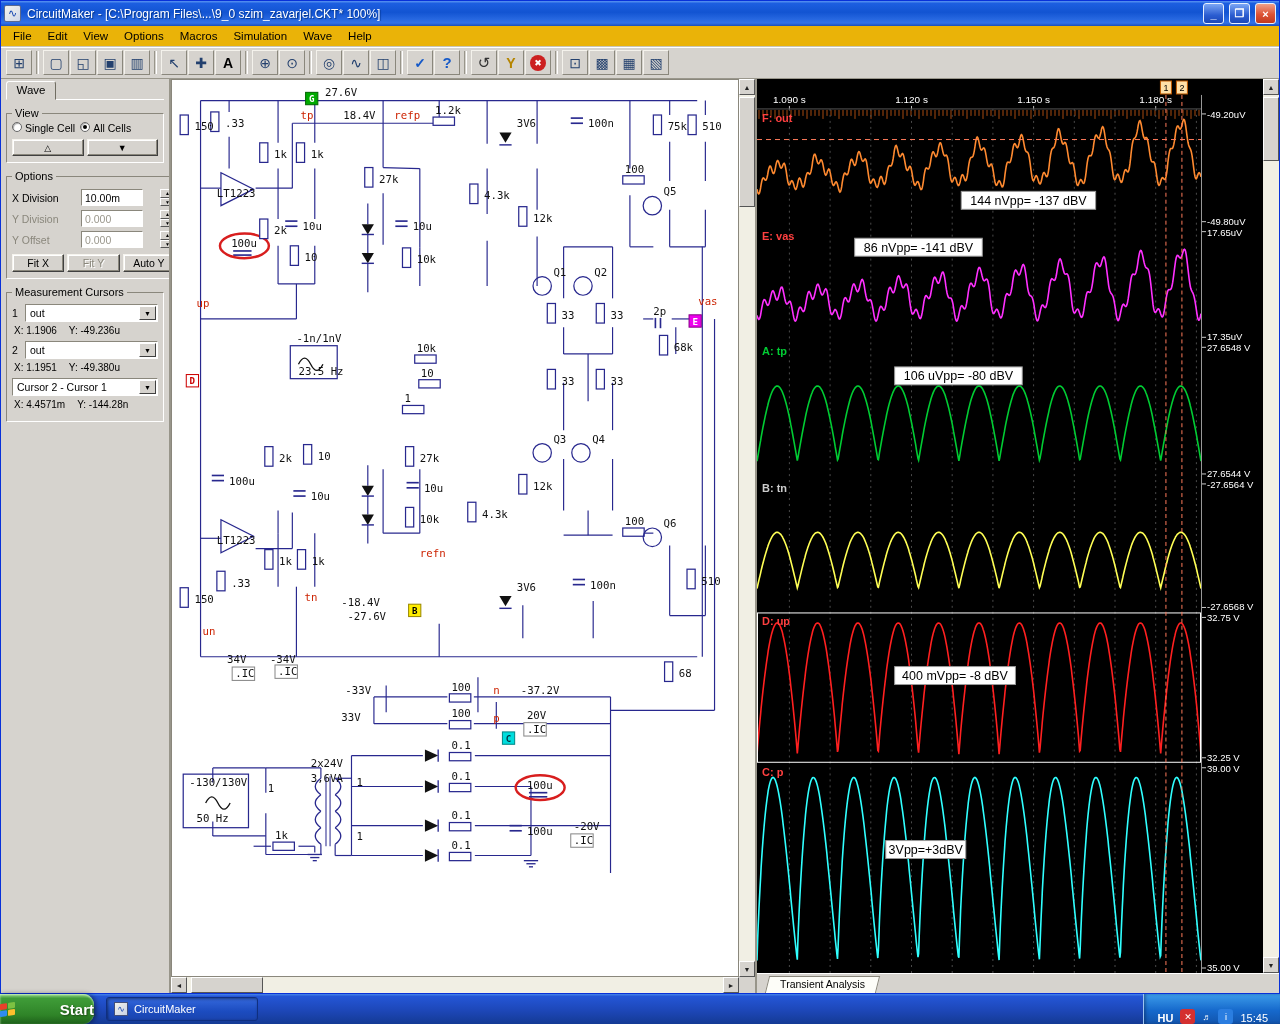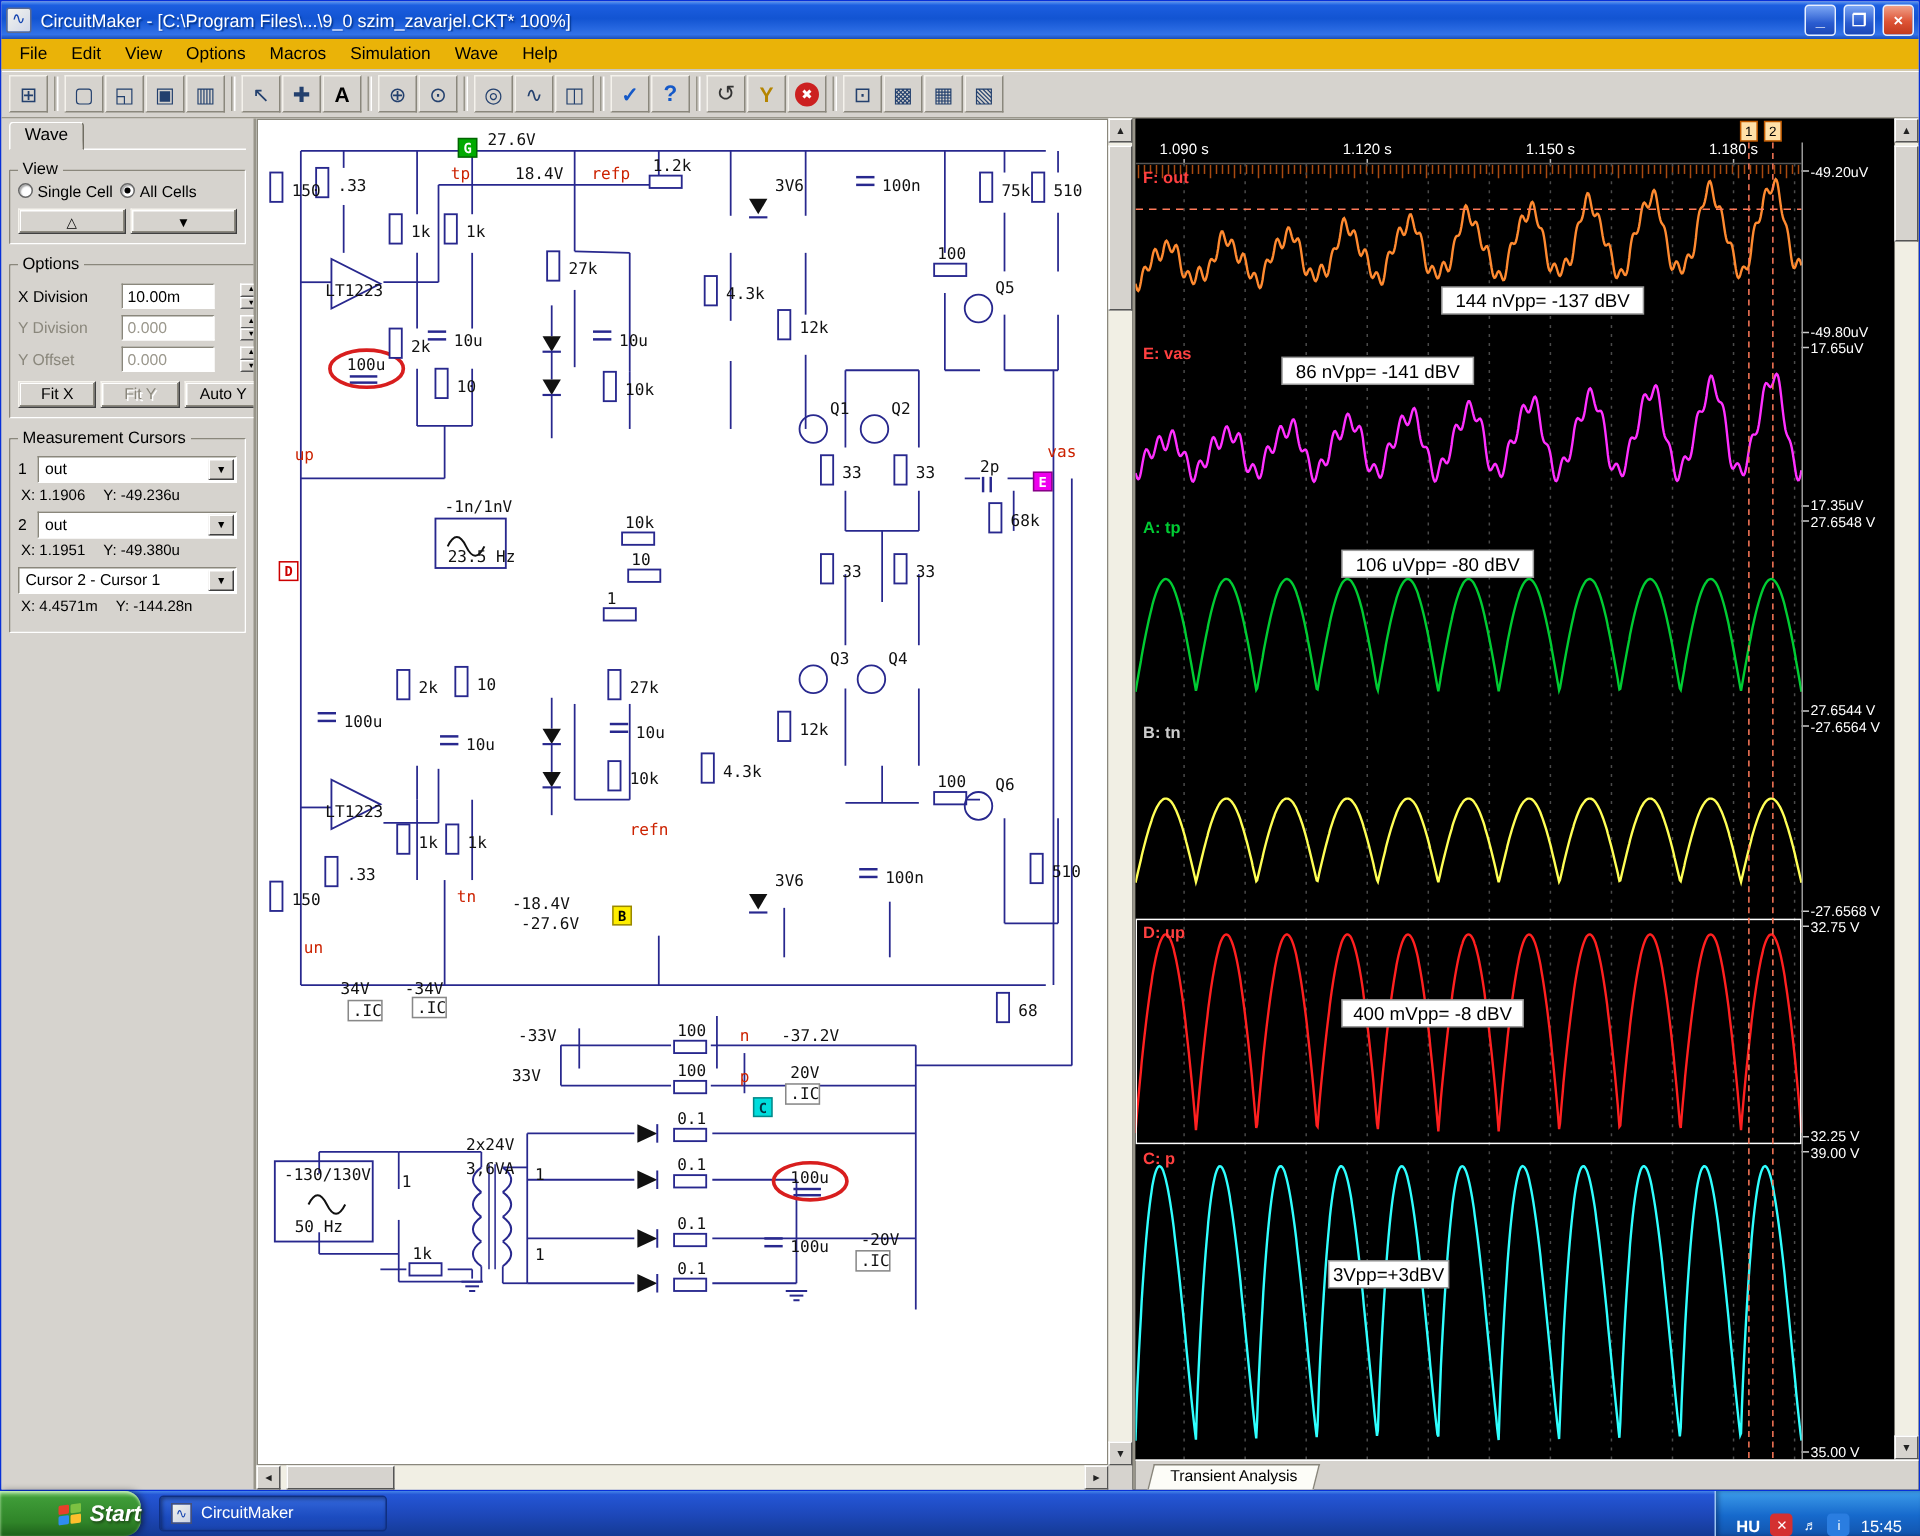--- a/index.html
+++ b/index.html
@@ -81,21 +81,21 @@
   .wf-scrollbar .sb-thumb{left:0;top:18px;width:16px;height:64px}
   
   .wave-view{flex:1;position:relative;background:#000;border-left:2px solid #98958a}
   #wf-svg{position:absolute;left:0;top:0;width:506px;height:calc(100% - 20px)}
   #wf-svg text{font-family:"Liberation Sans",sans-serif}
   .wf-tabstrip{position:absolute;left:0;right:0;bottom:0;height:20px;background:#d6d3ce;border-top:1px solid #fff;display:flex;align-items:flex-end;padding-left:10px}
   .wf-tab{height:17px;background:#fdfdf8;border:1px solid #8a877c;border-bottom:none;padding:1px 12px 0 12px;font-size:10.5px;transform:skewX(-14deg)}
   .wf-tab span{display:inline-block;transform:skewX(14deg)}
   
   .taskbar{position:absolute;left:0;right:0;bottom:0;height:30px;background:linear-gradient(180deg,#4584e8 0%,#2456d6 8%,#1d47b8 55%,#143a94 100%);display:flex;align-items:stretch;z-index:5}
-  .start-btn{width:94px;background:linear-gradient(180deg,#8cd080 0%,#3f9c38 15%,#2f8428 70%,#1e611a 100%);border-radius:0 11px 11px 0;display:flex;align-items:center;justify-content:flex-end;gap:6px;color:#fff;font-weight:bold;font-style:italic;font-size:15px;text-shadow:1px 1px 2px #1a4414;box-shadow:inset 0 1px 2px #c8eebc,2px 0 5px rgba(0,0,0,.45)}
+  .start-btn{width:94px;background:linear-gradient(180deg,#8cd080 0%,#3f9c38 15%,#2f8428 70%,#1e611a 100%);border-radius:0 11px 11px 0;display:flex;align-items:center;justify-content:space-between;gap:6px;color:#fff;font-weight:bold;font-size:15px;text-shadow:1px 1px 2px #1a4414;box-shadow:inset 0 1px 2px #c8eebc,2px 0 5px rgba(0,0,0,.45)}
   .winflag{display:grid;grid-template-columns:7px 7px;grid-template-rows:6px 6px;gap:1px;transform:skewY(-8deg)}
   .winflag i{border-radius:1px}
   .winflag i:nth-child(1){background:#e8402a}.winflag i:nth-child(2){background:#7cc142}
   .winflag i:nth-child(3){background:#2f8cf0}.winflag i:nth-child(4){background:#fdbf2d}
   .task-btn{margin:3px 2px 3px 12px;width:152px;background:linear-gradient(180deg,#3468dc,#1c4cc0 60%,#1a44ae);border:1px solid #0f2f80;border-radius:3px;display:flex;align-items:center;gap:6px;padding:0 7px;color:#fff;font-size:11px;box-shadow:inset 1px 1px 3px rgba(0,0,0,.45)}
   .task-icon{width:14px;height:14px;background:linear-gradient(135deg,#f2f2ea,#c9d2e6);border:1px solid #44507a;color:#1545b0;font-size:9px;line-height:12px;text-align:center;flex:0 0 14px}
   .tray{margin-left:auto;display:flex;align-items:flex-end;gap:7px;padding:0 12px 0 14px;background:linear-gradient(180deg,#3c9ceA 0%,#1669cc 55%,#1254ac 100%);border-left:1px solid #9cc4f0;color:#fff;font-size:11px;box-shadow:inset 2px 0 3px rgba(0,0,30,.3)}
   .tray-lang{font-weight:bold}
   .tray-icon{width:15px;height:15px;border-radius:3px;display:flex;align-items:center;justify-content:center;font-size:9px}
 </style>

